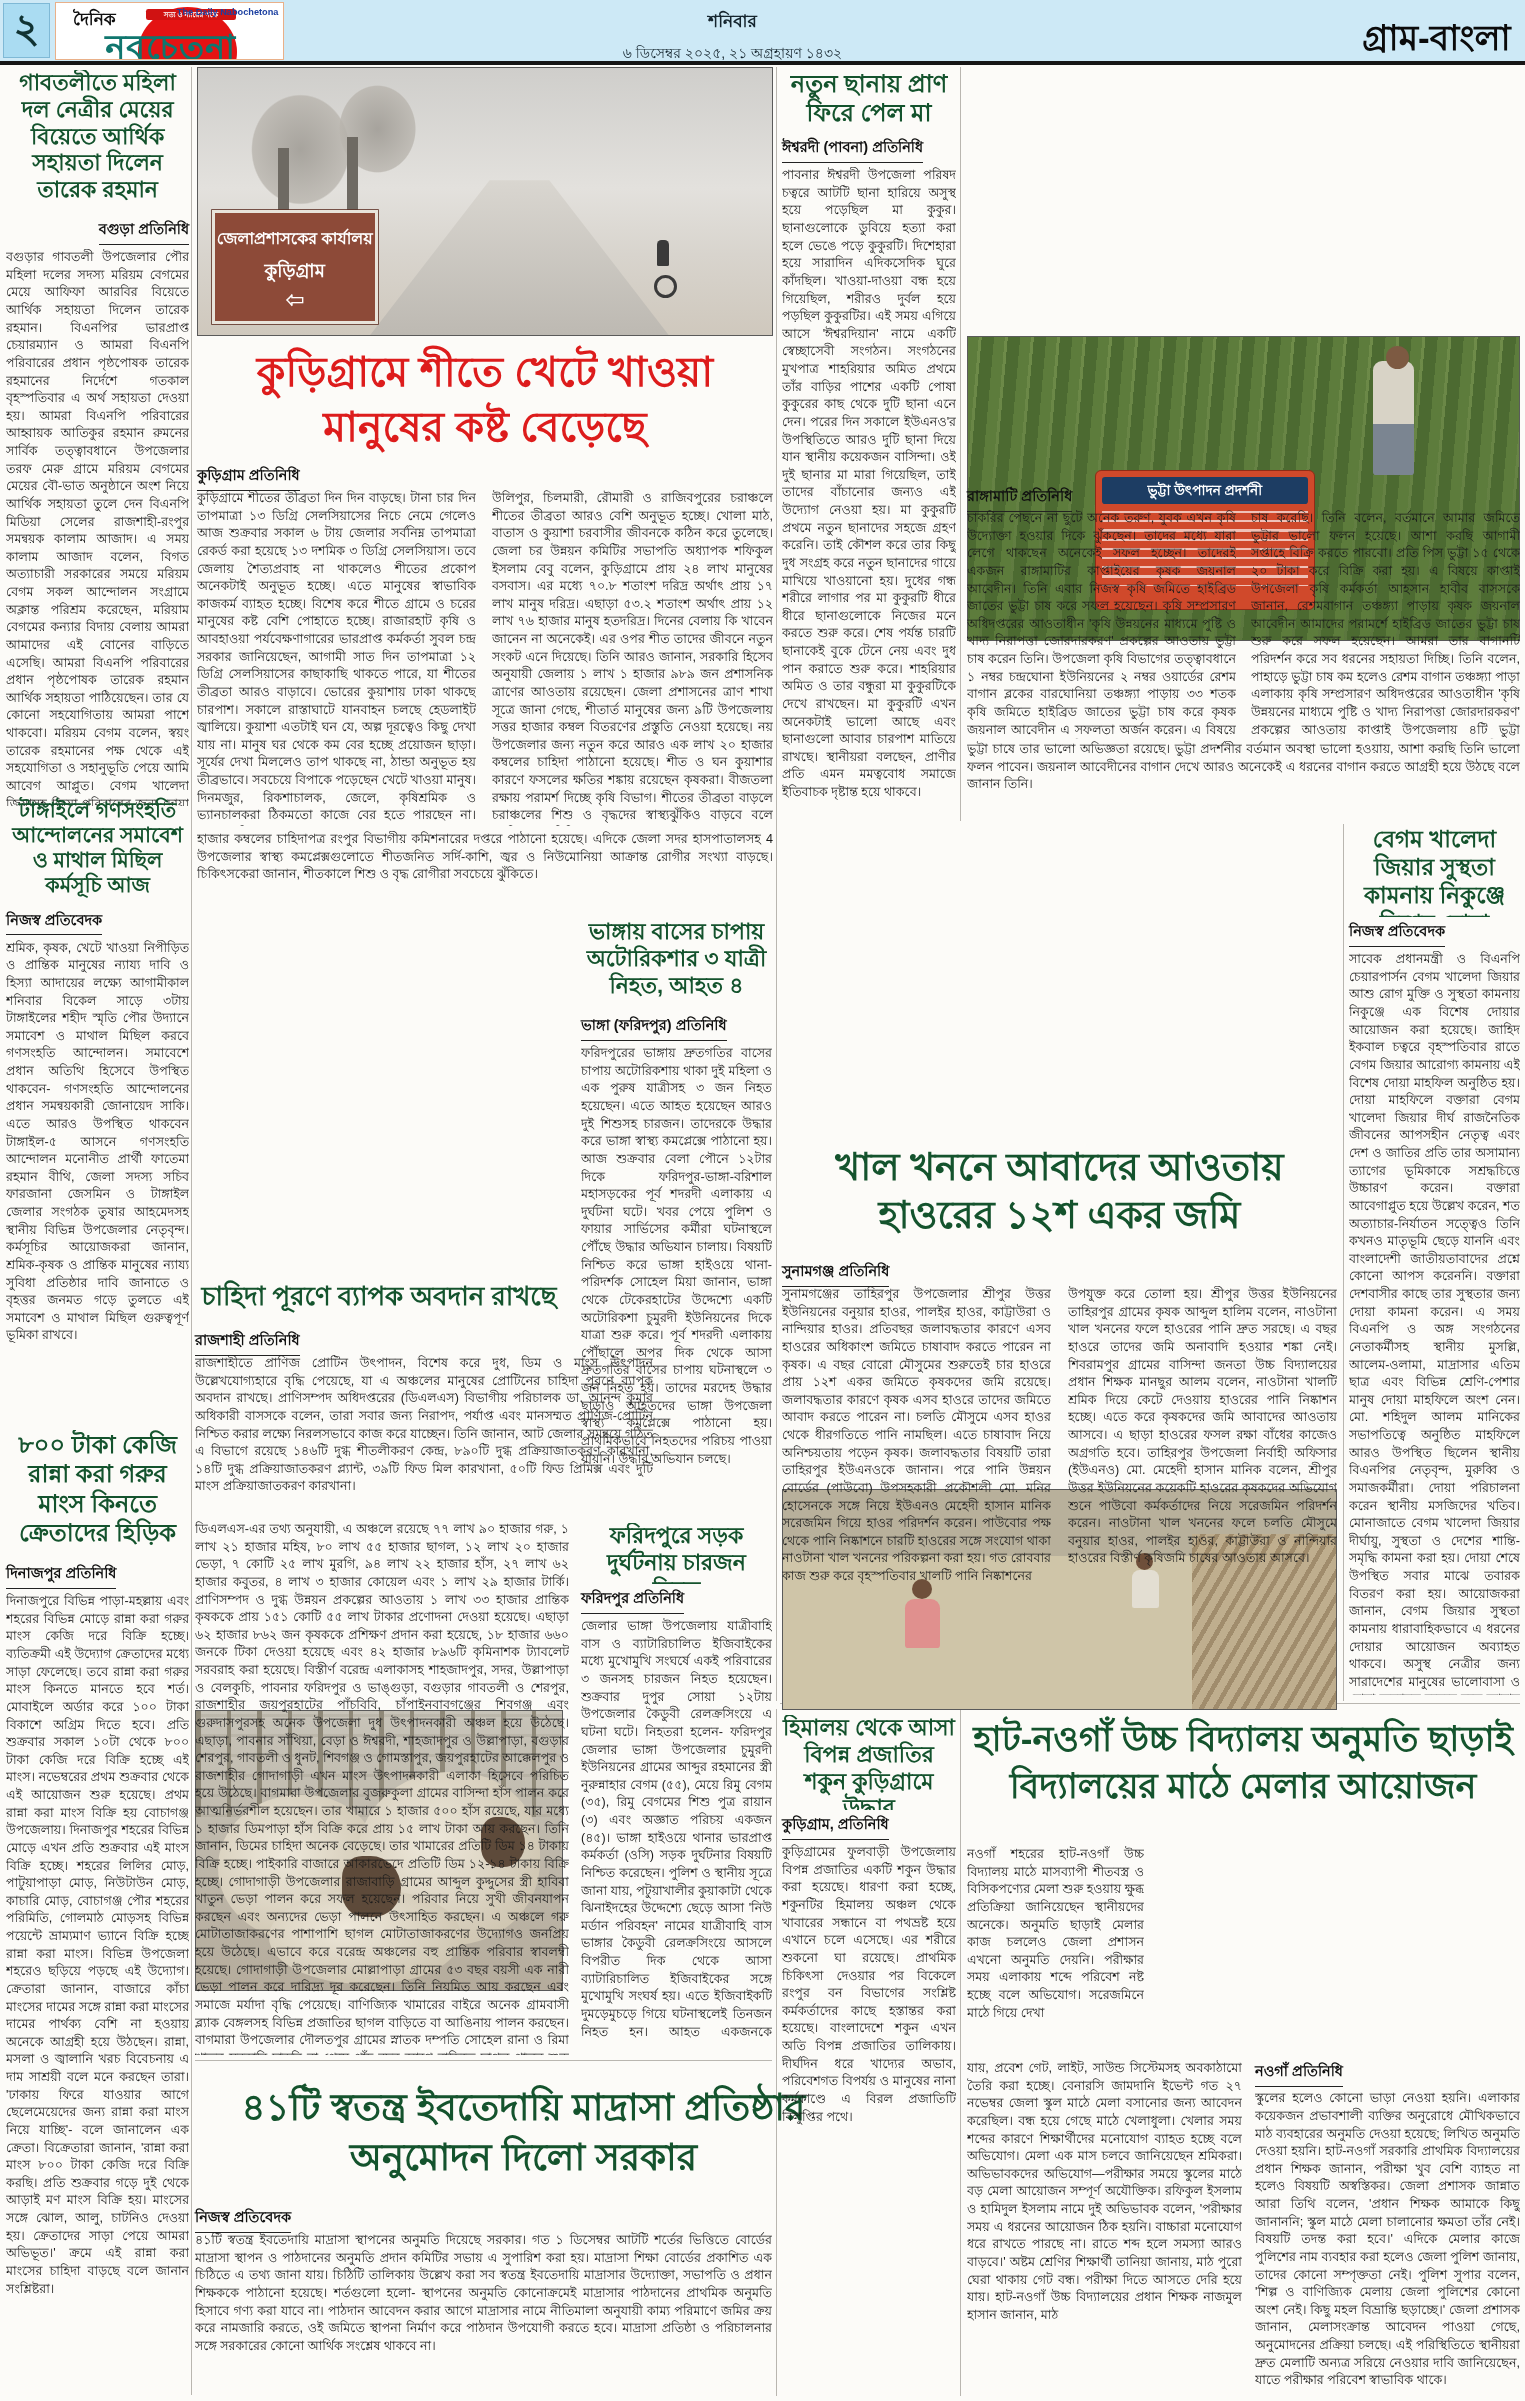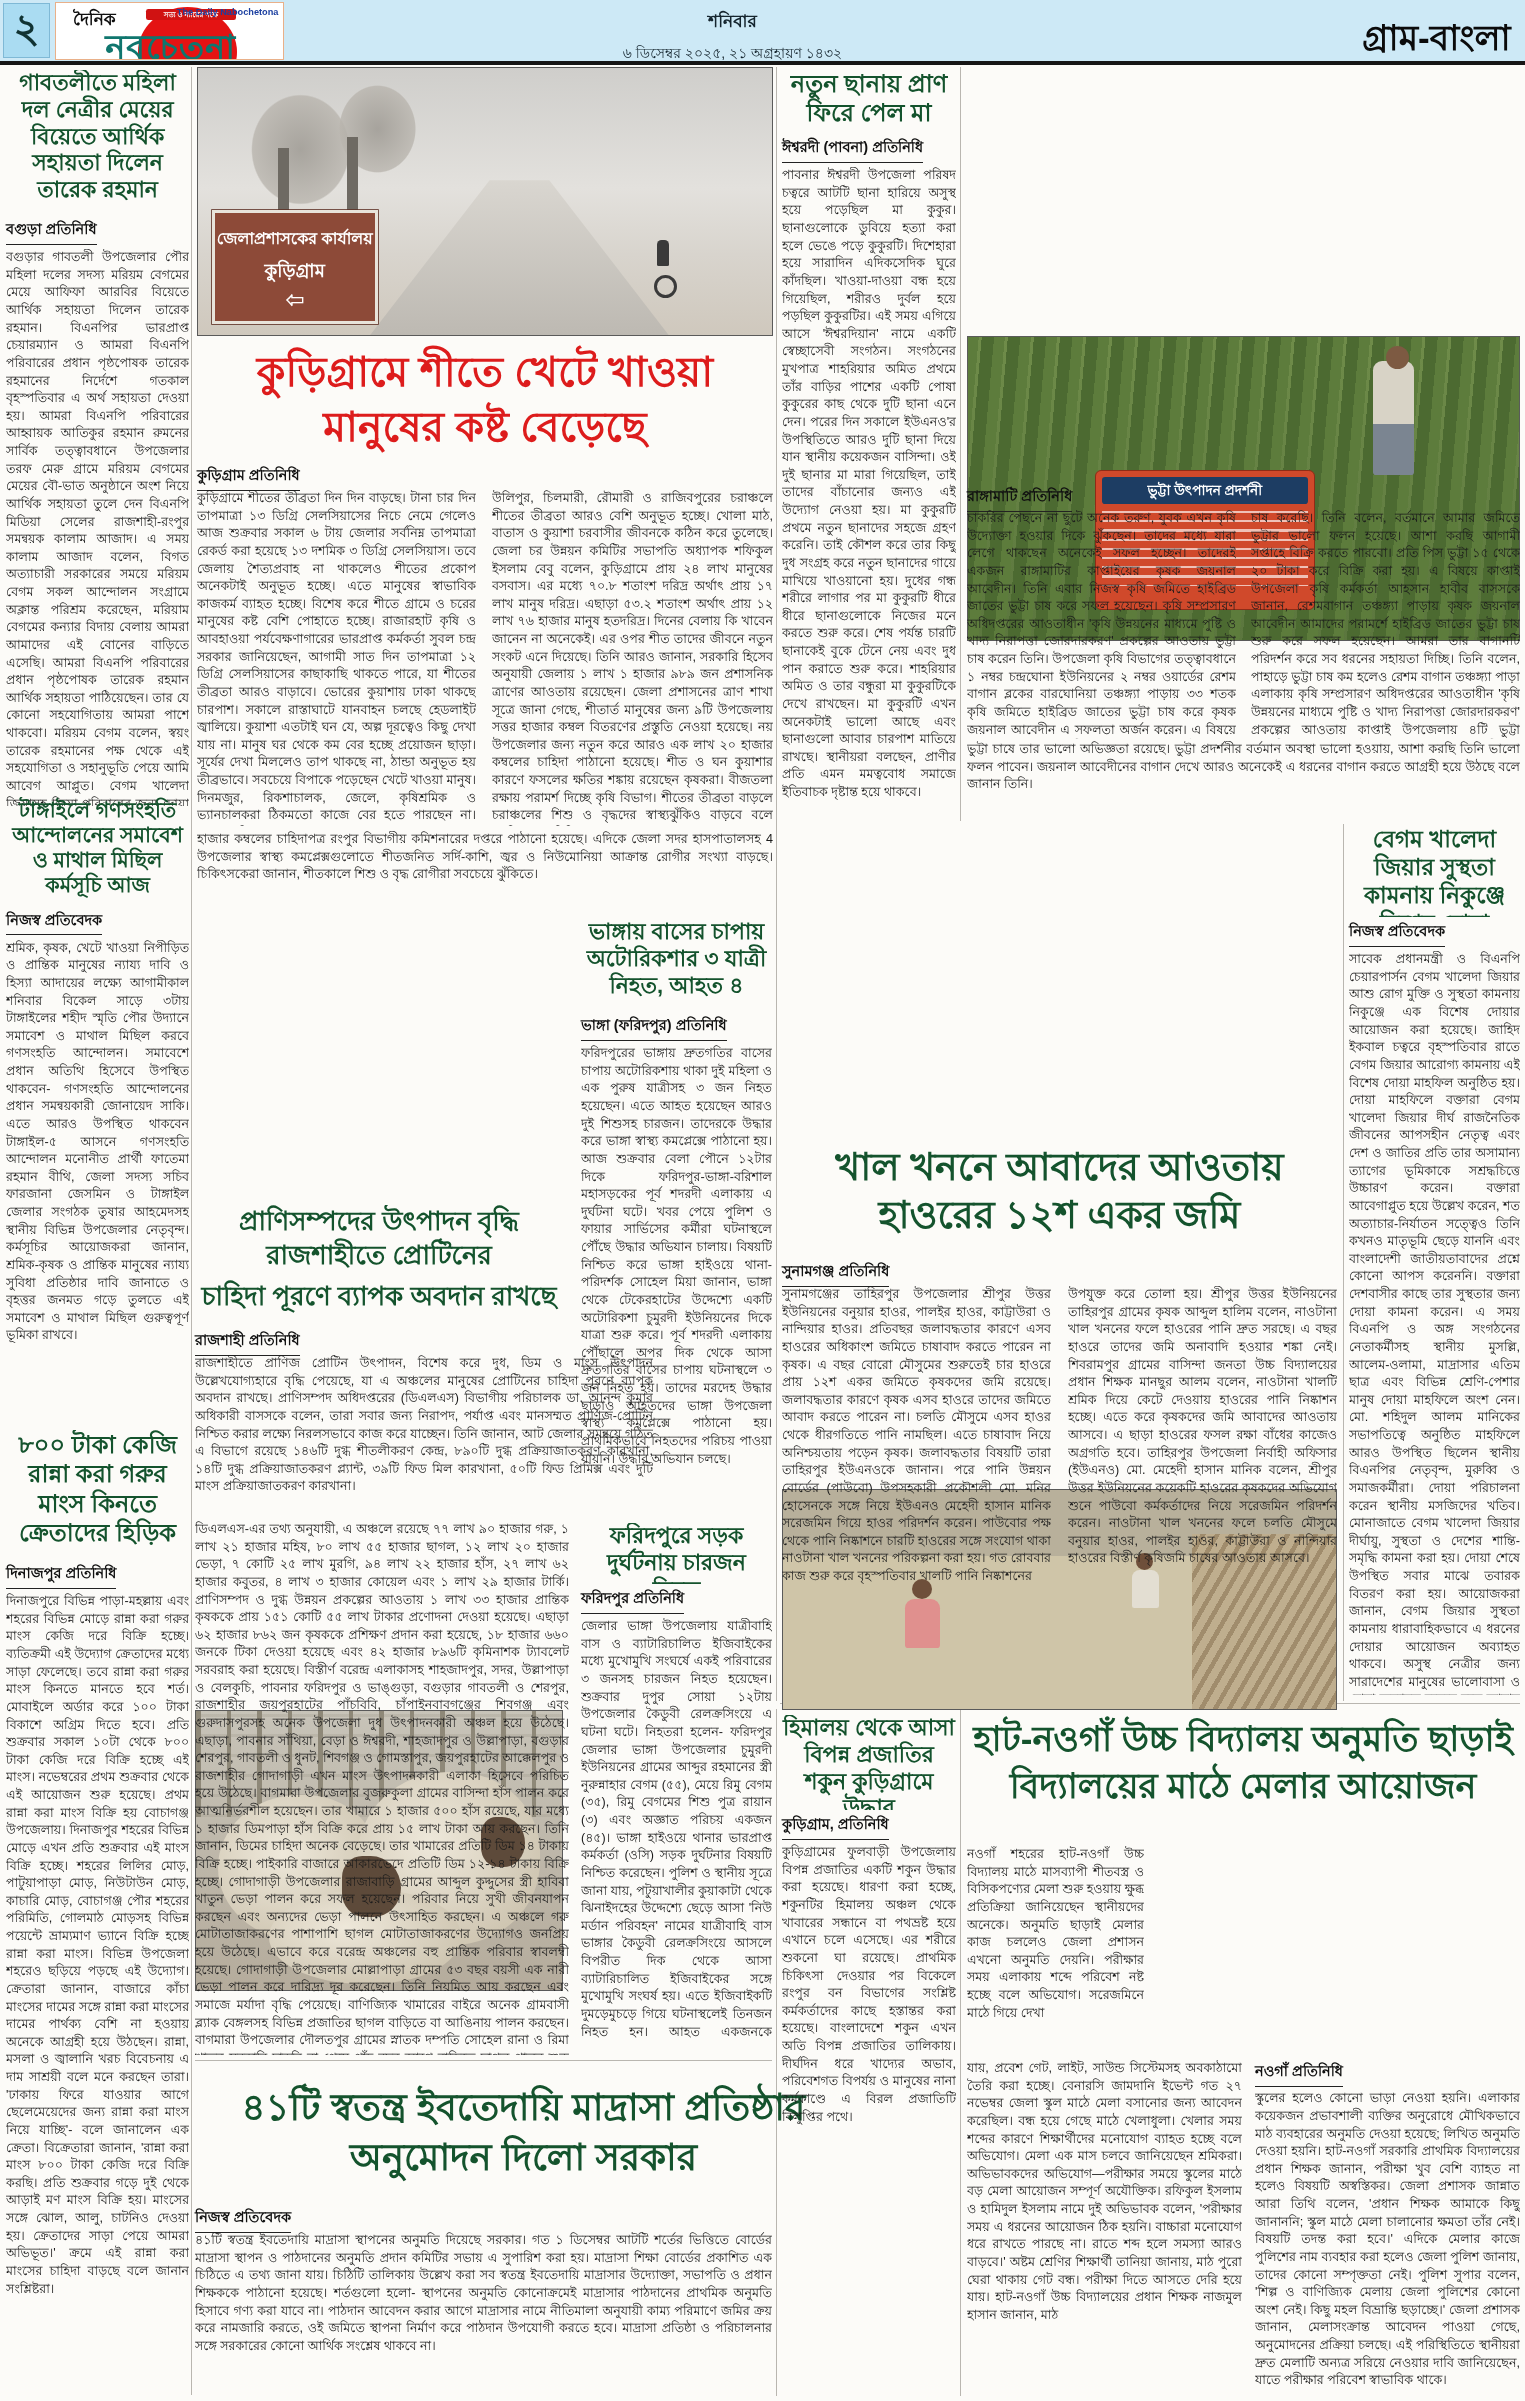--- a/index.html
+++ b/index.html
@@ -88,21 +88,21 @@
   <div class="vrule" style="left:776px;top:67px;height:1634px;"></div>
   <div class="vrule" style="left:960px;top:67px;height:754px;"></div>
   <div class="vrule" style="left:1343px;top:824px;height:877px;"></div>
   <div class="vrule" style="left:960px;top:1709px;height:687px;"></div>
   <div class="vrule" style="left:776px;top:1709px;height:687px;"></div>
   <div class="hrule" style="left:780px;top:1703px;width:740px;"></div>
   <div class="hrule" style="left:195px;top:2060px;width:577px;"></div>
 
   <div class="abs" style="left:6.1px;top:70px;width:183px;">
     <div class="hl" style="font-size:22px;height:142px;overflow:hidden;">গাবতলীতে মহিলা দল নেত্রীর মেয়ের বিয়েতে আর্থিক সহায়তা দিলেন তারেক রহমান</div>
-    <div class="byline" style="margin-top:6.1px;"><span>বগুড়া প্রতিনিধি</span></div>
+    <div class="byline" style="margin-top:6.1px;text-align:right;"><span>বগুড়া প্রতিনিধি</span></div>
     <div class="bodytxt" style="height:557px;margin-top:4.6px;">বগুড়ার গাবতলী উপজেলার পৌর মহিলা দলের সদস্য মরিয়ম বেগমের মেয়ে আফিফা আরবির বিয়েতে আর্থিক সহায়তা দিলেন তারেক রহমান। বিএনপির ভারপ্রাপ্ত চেয়ারম্যান ও আমরা বিএনপি পরিবারের প্রধান পৃষ্ঠপোষক তারেক রহমানের নির্দেশে গতকাল বৃহস্পতিবার এ অর্থ সহায়তা দেওয়া হয়। আমরা বিএনপি পরিবারের আহ্বায়ক আতিকুর রহমান রুমনের সার্বিক তত্ত্বাবধানে উপজেলার তরফ মেরু গ্রামে মরিয়ম বেগমের মেয়ের বৌ-ভাত অনুষ্ঠানে অংশ নিয়ে আর্থিক সহায়তা তুলে দেন বিএনপি মিডিয়া সেলের রাজশাহী-রংপুর সমন্বয়ক কালাম আজাদ। এ সময় কালাম আজাদ বলেন, বিগত অত্যাচারী সরকারের সময়ে মরিয়ম বেগম সকল আন্দোলন সংগ্রামে অক্লান্ত পরিশ্রম করেছেন, মরিয়াম বেগমের কন্যার বিদায় বেলায় আমরা আমাদের এই বোনের বাড়িতে এসেছি। আমরা বিএনপি পরিবারের প্রধান পৃষ্ঠপোষক তারেক রহমান আর্থিক সহায়তা পাঠিয়েছেন। তার যে কোনো সহযোগিতায় আমরা পাশে থাকবো। মরিয়ম বেগম বলেন, স্বয়ং তারেক রহমানের পক্ষ থেকে এই সহযোগিতা ও সহানুভূতি পেয়ে আমি আবেগ আপ্লুত। বেগম খালেদা জিয়াসহ জিয়া পরিবারের জন্য দোয়া করি।</div>
   </div>
 
   <div class="abs" style="left:6.1px;top:797px;width:183px;">
     <div class="hl" style="font-size:20.6px;height:107px;overflow:hidden;">টাঙ্গাইলে গণসংহতি আন্দোলনের সমাবেশ ও মাথাল মিছিল কর্মসূচি আজ</div>
     <div class="byline" style="margin-top:4.6px;"><span>নিজস্ব প্রতিবেদক</span></div>
     <div class="bodytxt" style="height:481px;margin-top:4.6px;">শ্রমিক, কৃষক, খেটে খাওয়া নিপীড়িত ও প্রান্তিক মানুষের ন্যায্য দাবি ও হিস্যা আদায়ের লক্ষ্যে আগামীকাল শনিবার বিকেল সাড়ে ৩টায় টাঙ্গাইলের শহীদ স্মৃতি পৌর উদ্যানে সমাবেশ ও মাথাল মিছিল করবে গণসংহতি আন্দোলন। সমাবেশে প্রধান অতিথি হিসেবে উপস্থিত থাকবেন- গণসংহতি আন্দোলনের প্রধান সমন্বয়কারী জোনায়েদ সাকি। এতে আরও উপস্থিত থাকবেন টাঙ্গাইল-৫ আসনে গণসংহতি আন্দোলন মনোনীত প্রার্থী ফাতেমা রহমান বীথি, জেলা সদস্য সচিব ফারজানা জেসমিন ও টাঙ্গাইল জেলার সংগঠক তুষার আহমেদসহ স্থানীয় বিভিন্ন উপজেলার নেতৃবৃন্দ। কর্মসূচির আয়োজকরা জানান, শ্রমিক-কৃষক ও প্রান্তিক মানুষের ন্যায্য সুবিধা প্রতিষ্ঠার দাবি জানাতে ও বৃহত্তর জনমত গড়ে তুলতে এই সমাবেশ ও মাথাল মিছিল গুরুত্বপূর্ণ ভূমিকা রাখবে।</div>
   </div>
 
   <div class="abs" style="left:6.1px;top:1430px;width:183px;">
@@ -172,21 +172,20 @@
   <div class="abs bodytxt" style="left:1068px;top:1286px;width:269px;height:412px;">উপযুক্ত করে তোলা হয়। শ্রীপুর উত্তর ইউনিয়নের তাহিরপুর গ্রামের কৃষক আব্দুল হালিম বলেন, নাওটানা খাল খননের ফলে হাওরের পানি দ্রুত সরছে। এ বছর হাওরে তাদের জমি অনাবাদি হওয়ার শঙ্কা নেই। শিবরামপুর গ্রামের বাসিন্দা জনতা উচ্চ বিদ্যালয়ের প্রধান শিক্ষক মানছুর আলম বলেন, নাওটানা খালটি শ্রমিক দিয়ে কেটে দেওয়ায় হাওরের পানি নিষ্কাশন হচ্ছে। এতে করে কৃষকদের জমি আবাদের আওতায় আসবে। এ ছাড়া হাওরের ফসল রক্ষা বাঁধের কাজেও অগ্রগতি হবে। তাহিরপুর উপজেলা নির্বাহী অফিসার (ইউএনও) মো. মেহেদী হাসান মানিক বলেন, শ্রীপুর উত্তর ইউনিয়নের কয়েকটি হাওরের কৃষকদের অভিযোগ শুনে পাউবো কর্মকর্তাদের নিয়ে সরেজমিন পরিদর্শন করেন। নাওটানা খাল খননের ফলে চলতি মৌসুমে বনুয়ার হাওর, পালইর হাওর, কাট্টাউরা ও নান্দিয়ার হাওরের বিস্তীর্ণ কৃষিজমি চাষের আওতায় আসবে।</div>
 
   <div class="abs photo sheep" style="left:195px;top:915px;width:368px;height:281px;">
     <div class="fence"></div>
     <div class="s" style="left:6%;top:30%;width:44%;height:52%;"></div>
     <div class="s" style="left:44%;top:22%;width:50%;height:62%;"></div>
     <div class="s" style="left:20%;top:64%;width:52%;height:34%;"></div>
     <div class="h" style="left:40%;top:52%;width:16%;height:22%;"></div>
     <div class="h" style="left:78%;top:38%;width:12%;height:18%;"></div>
   </div>
-  <div class="abs hl" style="left:195px;top:1205px;width:368px;height:76px;font-size:26px;line-height:1.3;overflow:hidden;">প্রাণিসম্পদের উৎপাদন বৃদ্ধি রাজশাহীতে প্রোটিনের</div>
   <div class="abs hl" style="left:195px;top:1280px;width:368px;height:43px;font-size:26px;line-height:1.3;overflow:hidden;">চাহিদা পূরণে ব্যাপক অবদান রাখছে</div>
   <div class="abs byline" style="left:195px;top:1329px;"><span>রাজশাহী প্রতিনিধি</span></div>
   <div class="abs bodytxt" style="left:195px;top:1355px;width:458px;height:162px;">রাজশাহীতে প্রাণিজ প্রোটিন উৎপাদন, বিশেষ করে দুধ, ডিম ও মাংস উৎপাদন উল্লেখযোগ্যহারে বৃদ্ধি পেয়েছে, যা এ অঞ্চলের মানুষের প্রোটিনের চাহিদা পূরণে ব্যাপক অবদান রাখছে। প্রাণিসম্পদ অধিদপ্তরের (ডিএলএস) বিভাগীয় পরিচালক ডা. আনন্দ কুমার অধিকারী বাসসকে বলেন, তারা সবার জন্য নিরাপদ, পর্যাপ্ত এবং মানসম্মত প্রাণিজ-প্রোটিন নিশ্চিত করার লক্ষ্যে নিরলসভাবে কাজ করে যাচ্ছেন। তিনি জানান, আট জেলার সমন্বয়ে গঠিত এ বিভাগে রয়েছে ১৪৬টি দুগ্ধ শীতলীকরণ কেন্দ্র, ৮৯০টি দুগ্ধ প্রক্রিয়াজাতকরণ কারখানা, ১৪টি দুগ্ধ প্রক্রিয়াজাতকরণ প্ল্যান্ট, ৩৯টি ফিড মিল কারখানা, ৫০টি ফিড প্রিমিক্স এবং দুটি মাংস প্রক্রিয়াজাতকরণ কারখানা।</div>
   <div class="abs bodytxt" style="left:195px;top:1521px;width:374px;height:534px;">ডিএলএস-এর তথ্য অনুযায়ী, এ অঞ্চলে রয়েছে ৭৭ লাখ ৯০ হাজার গরু, ১ লাখ ২১ হাজার মহিষ, ৮০ লাখ ৫৫ হাজার ছাগল, ১২ লাখ ২০ হাজার ভেড়া, ৭ কোটি ২৫ লাখ মুরগি, ৯৪ লাখ ২২ হাজার হাঁস, ২৭ লাখ ৬২ হাজার কবুতর, ৪ লাখ ৩ হাজার কোয়েল এবং ১ লাখ ২৯ হাজার টার্কি। প্রাণিসম্পদ ও দুগ্ধ উন্নয়ন প্রকল্পের আওতায় ১ লাখ ৩৩ হাজার প্রান্তিক কৃষককে প্রায় ১৫১ কোটি ৫৫ লাখ টাকার প্রণোদনা দেওয়া হয়েছে। এছাড়া ৬২ হাজার ৮৬২ জন কৃষককে প্রশিক্ষণ প্রদান করা হয়েছে, ১৮ হাজার ৬৬০ জনকে টিকা দেওয়া হয়েছে এবং ৪২ হাজার ৮৯৬টি কৃমিনাশক ট্যাবলেট সরবরাহ করা হয়েছে। বিস্তীর্ণ বরেন্দ্র এলাকাসহ শাহজাদপুর, সদর, উল্লাপাড়া ও বেলকুচি, পাবনার ফরিদপুর ও ভাঙ্গুড়া, বগুড়ার গাবতলী ও শেরপুর, রাজশাহীর জয়পুরহাটের পাঁচবিবি, চাঁপাইনবাবগঞ্জের শিবগঞ্জ এবং গুরুদাসপুরসহ অনেক উপজেলা দুধ উৎপাদনকারী অঞ্চল হয়ে উঠেছে। এছাড়া, পাবনার সাঁথিয়া, বেড়া ও ঈশ্বরদী, শাহজাদপুর ও উল্লাপাড়া, বগুড়ার শেরপুর, গাবতলী ও ধুনট, শিবগঞ্জ ও গোমস্তাপুর, জয়পুরহাটের আক্কেলপুর ও রাজশাহীর গোদাগাড়ী এখন মাংস উৎপাদনকারী এলাকা হিসেবে পরিচিত হয়ে উঠেছে। বাগমারা উপজেলার বুজরুকুলা গ্রামের বাসিন্দা হাঁস পালন করে আত্মনির্ভরশীল হয়েছেন। তার খামারে ১ হাজার ৫০০ হাঁস রয়েছে, যার মধ্যে ১ হাজার ডিমপাড়া হাঁস বিক্রি করে প্রায় ১৫ লাখ টাকা আয় করছেন। তিনি জানান, ডিমের চাহিদা অনেক বেড়েছে। তার খামারের প্রতিটি ডিম ১৪ টাকায় বিক্রি হচ্ছে। পাইকারি বাজারে আকারভেদে প্রতিটি ডিম ১২-১৪ টাকায় বিক্রি হচ্ছে। গোদাগাড়ী উপজেলার রাজাবাড়ি গ্রামের আব্দুল কুদ্দুসের স্ত্রী হাবিবা খাতুন ভেড়া পালন করে সফল হয়েছেন। পরিবার নিয়ে সুখী জীবনযাপন করছেন এবং অন্যদের ভেড়া পালনে উৎসাহিত করছেন। এ অঞ্চলে গরু মোটাতাজাকরণের পাশাপাশি ছাগল মোটাতাজাকরণের উদ্যোগও জনপ্রিয় হয়ে উঠেছে। এভাবে করে বরেন্দ্র অঞ্চলের বহু প্রান্তিক পরিবার স্বাবলম্বী হয়েছে। গোদাগাড়ী উপজেলার মোল্লাপাড়া গ্রামের ৫৩ বছর বয়সী এক নারী ভেড়া পালন করে দারিদ্র্য দূর করেছেন। তিনি নিয়মিত আয় করছেন এবং সমাজে মর্যাদা বৃদ্ধি পেয়েছে। বাণিজ্যিক খামারের বাইরে অনেক গ্রামবাসী ব্ল্যাক বেঙ্গলসহ বিভিন্ন প্রজাতির ছাগল বাড়িতে বা আঙিনায় পালন করছেন। বাগমারা উপজেলার দৌলতপুর গ্রামের স্নাতক দম্পতি সোহেল রানা ও রিমা খাতুন সরকারি চাকরি না পেয়ে পাঁচ বছর আগে বাড়িতে ছাগল পালন শুরু করেন। রাজশাহী বিশ্ববিদ্যালয়ের (রাবি) ভেটেরিনারি অ্যান্ড অ্যানিমেল সায়েন্স বিভাগের অধ্যাপক জালাল উদ্দিন সরদার বলেন, প্রাণিসম্পদ উৎপাদন, প্রাথমিক চিকিৎসা, কৃমিনাশক, টিকাদান ও খামার ব্যবস্থাপনা সেবা তৃণমূল পর্যায়ে পৌঁছে দিতে হবে। তিনি আরও বলেন, খাদ্য নিরাপত্তা, কর্মসংস্থান সৃষ্টি ও দারিদ্র্য হ্রাসে প্রাণিসম্পদ খাতকে এগিয়ে নেওয়া জরুরি।</div>
 
   <div class="abs" style="left:581px;top:919px;width:191px;">
     <div class="hl" style="font-size:22px;height:92px;overflow:hidden;">ভাঙ্গায় বাসের চাপায় অটোরিকশার ৩ যাত্রী নিহত, আহত ৪</div>
     <div class="byline" style="margin-top:3.1px;"><span>ভাঙ্গা (ফরিদপুর) প্রতিনিধি</span></div>
     <div class="bodytxt" style="height:469px;margin-top:4.6px;">ফরিদপুরের ভাঙ্গায় দ্রুতগতির বাসের চাপায় অটোরিকশায় থাকা দুই মহিলা ও এক পুরুষ যাত্রীসহ ৩ জন নিহত হয়েছেন। এতে আহত হয়েছেন আরও দুই শিশুসহ চারজন। তাদেরকে উদ্ধার করে ভাঙ্গা স্বাস্থ্য কমপ্লেক্সে পাঠানো হয়। আজ শুক্রবার বেলা পৌনে ১২টার দিকে ফরিদপুর-ভাঙ্গা-বরিশাল মহাসড়কের পূর্ব শদরদী এলাকায় এ দুর্ঘটনা ঘটে। খবর পেয়ে পুলিশ ও ফায়ার সার্ভিসের কর্মীরা ঘটনাস্থলে পৌঁছে উদ্ধার অভিযান চালায়। বিষয়টি নিশ্চিত করে ভাঙ্গা হাইওয়ে থানা-পরিদর্শক সোহেল মিয়া জানান, ভাঙ্গা থেকে টেকেরহাটের উদ্দেশ্যে একটি অটোরিকশা চুমুরদী ইউনিয়নের দিকে যাত্রা শুরু করে। পূর্ব শদরদী এলাকায় পৌঁছালে অপর দিক থেকে আসা দ্রুতগতির বাসের চাপায় ঘটনাস্থলে ৩ জন নিহত হয়। তাদের মরদেহ উদ্ধার ছাড়াও আহতদের ভাঙ্গা উপজেলা স্বাস্থ্য কমপ্লেক্সে পাঠানো হয়। প্রাথমিকভাবে নিহতদের পরিচয় পাওয়া যায়নি। উদ্ধার অভিযান চলছে।</div>
   </div>

